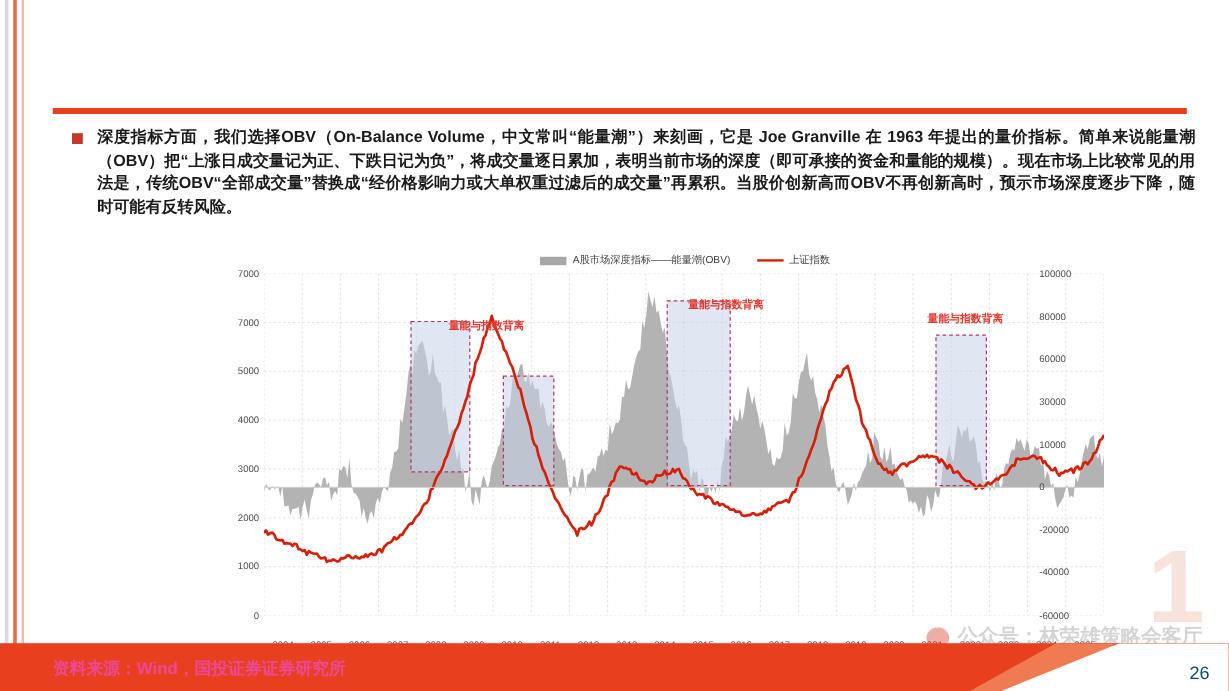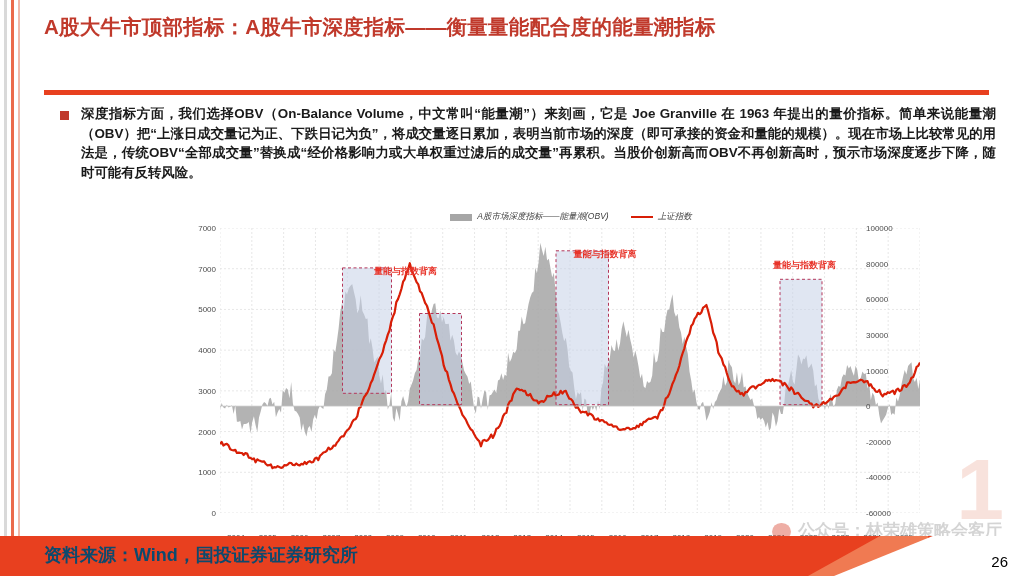--- a/index.html
+++ b/index.html
@@ -29,21 +29,21 @@
   
   .bullet-block{position:absolute;left:60px;top:104px;width:940px;display:flex;}
   .bullet-sq{width:9px;height:9px;background:#c0392b;margin-top:7px;flex:0 0 9px;}
   .para{
     margin-left:12px;color:#1a1a1a;font-weight:bold;font-size:13.4px;
     line-height:19.6px;text-align:justify;width:915px;
   }
 
   
   .chart-wrap{position:absolute;left:176px;top:208px;width:790px;height:330px;}
-  .legend{display:flex;justify-content:center;align-items:center;gap:22px;height:18px;font-style:italic;}
+  .legend{display:flex;justify-content:center;align-items:center;gap:22px;height:18px;}
   .legend-item{display:flex;align-items:center;gap:5px;}
   .lg-swatch-area{width:22px;height:7px;background:#a6a6a6;}
   .lg-swatch-line{width:22px;height:2.5px;background:#d81e06;}
   .legend-item span{font-size:8.5px;color:#404040;white-space:nowrap;}
 
   .plotbox{position:relative;width:790px;height:300px;margin-top:2px;}
   .ylab{
     position:absolute;font-size:8px;color:#4d4d4d;text-align:right;
     width:46px;transform:translateY(-50%);
   }
@@ -67,24 +67,24 @@
     position:absolute;right:0;bottom:0;width:190px;height:40px;
     background:#ffffff;
     clip-path:polygon(52% 0,100% 0,100% 100%,0% 100%);
   }
   .footer-wedge2{
     position:absolute;right:96px;bottom:0;width:120px;height:40px;
     background:#f07a52;
     clip-path:polygon(60% 0,100% 0,100% 100%,0% 100%);
   }
   .footer-src{
-    position:absolute;left:44px;bottom:9px;color:#0c4a6e;font-weight:bold;font-size:18px;
+    position:absolute;left:44px;bottom:9px;color:#ec4899;font-weight:bold;font-size:14px;
   }
   .page-no{
-    position:absolute;right:16px;bottom:6px;color:#000000;font-size:15px;
+    position:absolute;right:16px;bottom:6px;color:#0c4a6e;font-size:15px;
   }
   .watermark{
     position:absolute;right:22px;bottom:34px;display:flex;align-items:center;gap:7px;
     opacity:.42;
   }
   .wm-icon{
     width:19px;height:16px;background:#d8402a;border-radius:48% 48% 45% 45%/55% 55% 45% 45%;
     position:relative;
   }
   .wm-icon:after{
@@ -101,21 +101,20 @@
 </head>
 <body>
 
 <div class="edge-bars">
   <i class="eb1"></i>
   <i class="eb2"></i>
   <i class="eb3"></i>
 </div>
 
 <div class="header">
-  <div class="title-line l2">A股大牛市顶部指标：A股牛市深度指标——衡量量能配合度的能量潮指标</div>
 </div>
 <div class="title-rule"></div>
 
 <div class="bullet-block">
   <div class="bullet-sq"></div>
   <div class="para">深度指标方面，我们选择OBV（On-Balance Volume，中文常叫“能量潮”）来刻画，它是 Joe Granville 在 1963 年提出的量价指标。简单来说能量潮（OBV）把“上涨日成交量记为正、下跌日记为负”，将成交量逐日累加，表明当前市场的深度（即可承接的资金和量能的规模）。现在市场上比较常见的用法是，传统OBV“全部成交量”替换成“经价格影响力或大单权重过滤后的成交量”再累积。当股价创新高而OBV不再创新高时，预示市场深度逐步下降，随时可能有反转风险。</div>
 </div>
 
 <div class="chart-wrap">
 

